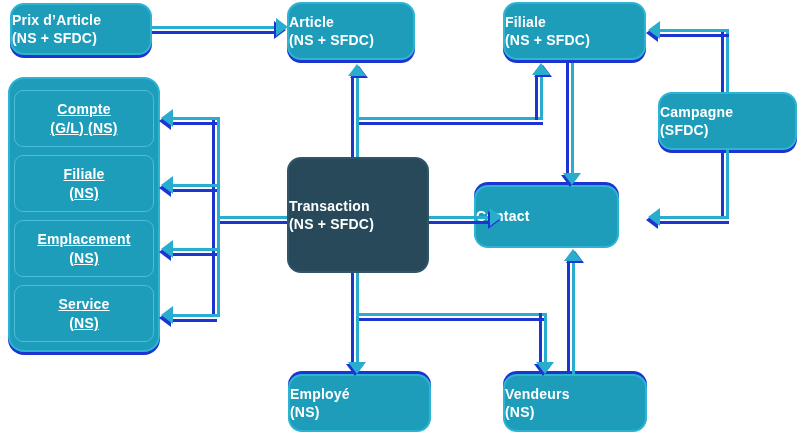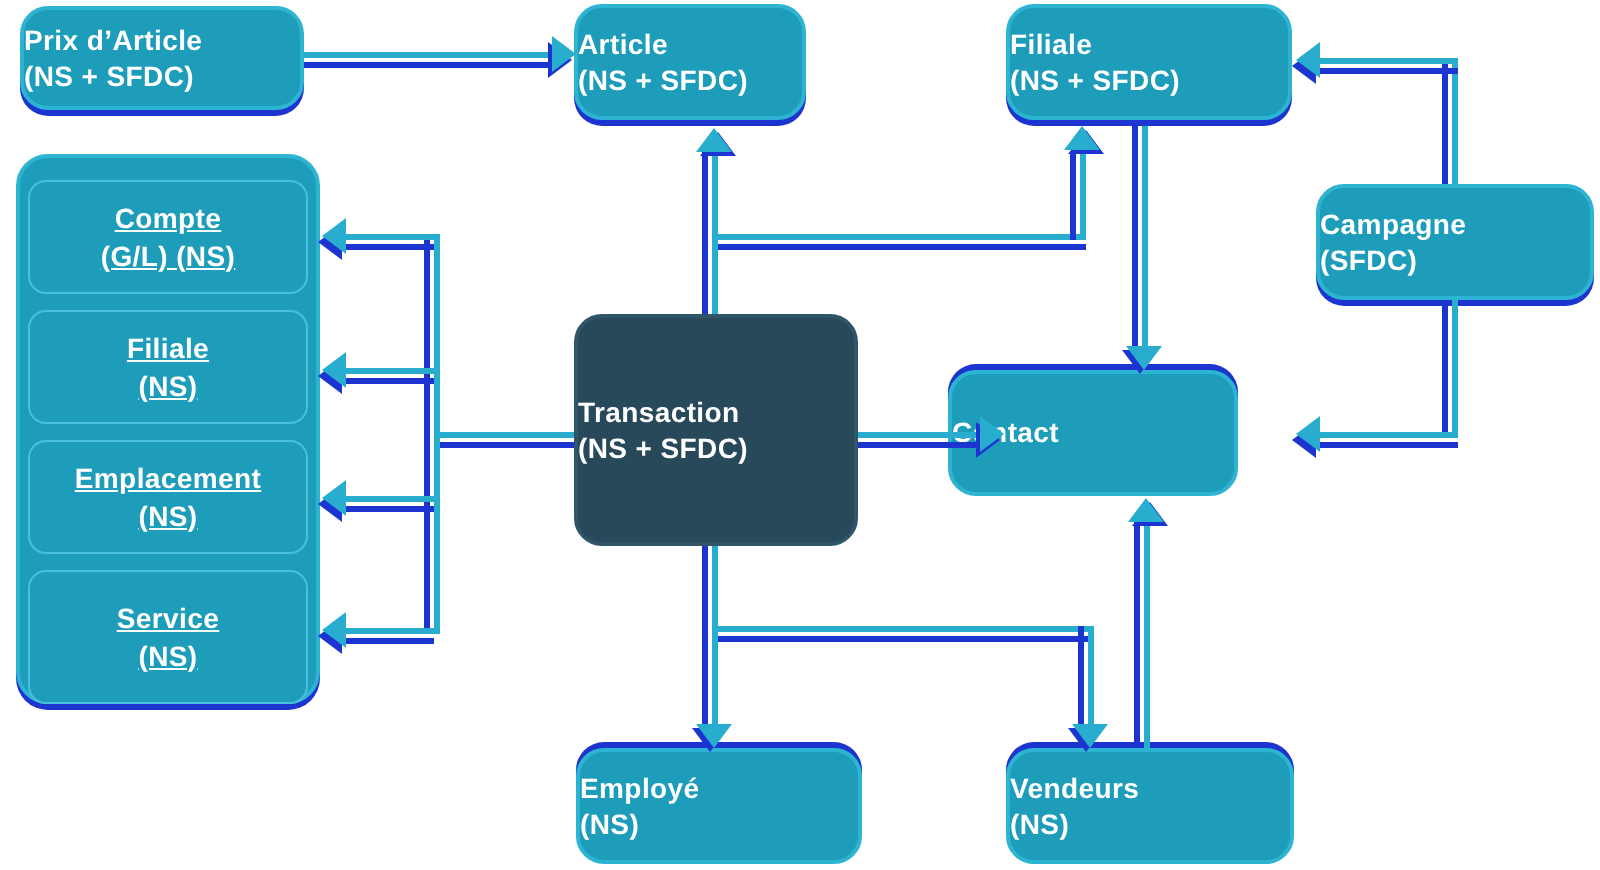--- a/index.html
+++ b/index.html
@@ -40,21 +40,21 @@
 </head>
 <body>
 
 <div class="stage">
 
   <div class="box sh-b" style="left:10px;top:3px;width:142px;height:52px;">
     <div class="t1">Prix d’Article</div>
     <div class="t2">(NS + SFDC)</div>
   </div>
 
-  <div class="box sh-b" style="left:287px;top:2px;width:116px;height:58px;">
+  <div class="box sh-b" style="left:287px;top:2px;width:128px;height:58px;">
     <div class="t1">Article</div>
     <div class="t2">(NS + SFDC)</div>
   </div>
 
   <div class="box sh-b" style="left:503px;top:2px;width:143px;height:58px;">
     <div class="t1">Filiale</div>
     <div class="t2">(NS + SFDC)</div>
   </div>
 
   <div class="box sh-b" style="left:658px;top:92px;width:139px;height:58px;">
@@ -68,21 +68,21 @@
       <div class="t2">(G/L) (NS)</div>
     </div>
     <div class="inner" style="top:76px;height:57px;">
       <div class="t1">Filiale</div>
       <div class="t2">(NS)</div>
     </div>
     <div class="inner" style="top:141px;height:57px;">
       <div class="t1">Emplacement</div>
       <div class="t2">(NS)</div>
     </div>
-    <div class="inner" style="top:206px;height:67px;">
+    <div class="inner" style="top:206px;height:57px;">
       <div class="t1">Service</div>
       <div class="t2">(NS)</div>
     </div>
   </div>
 
   <div class="box dark" style="left:287px;top:157px;width:142px;height:116px;">
     <div class="t1">Transaction</div>
     <div class="t2">(NS + SFDC)</div>
   </div>
 

